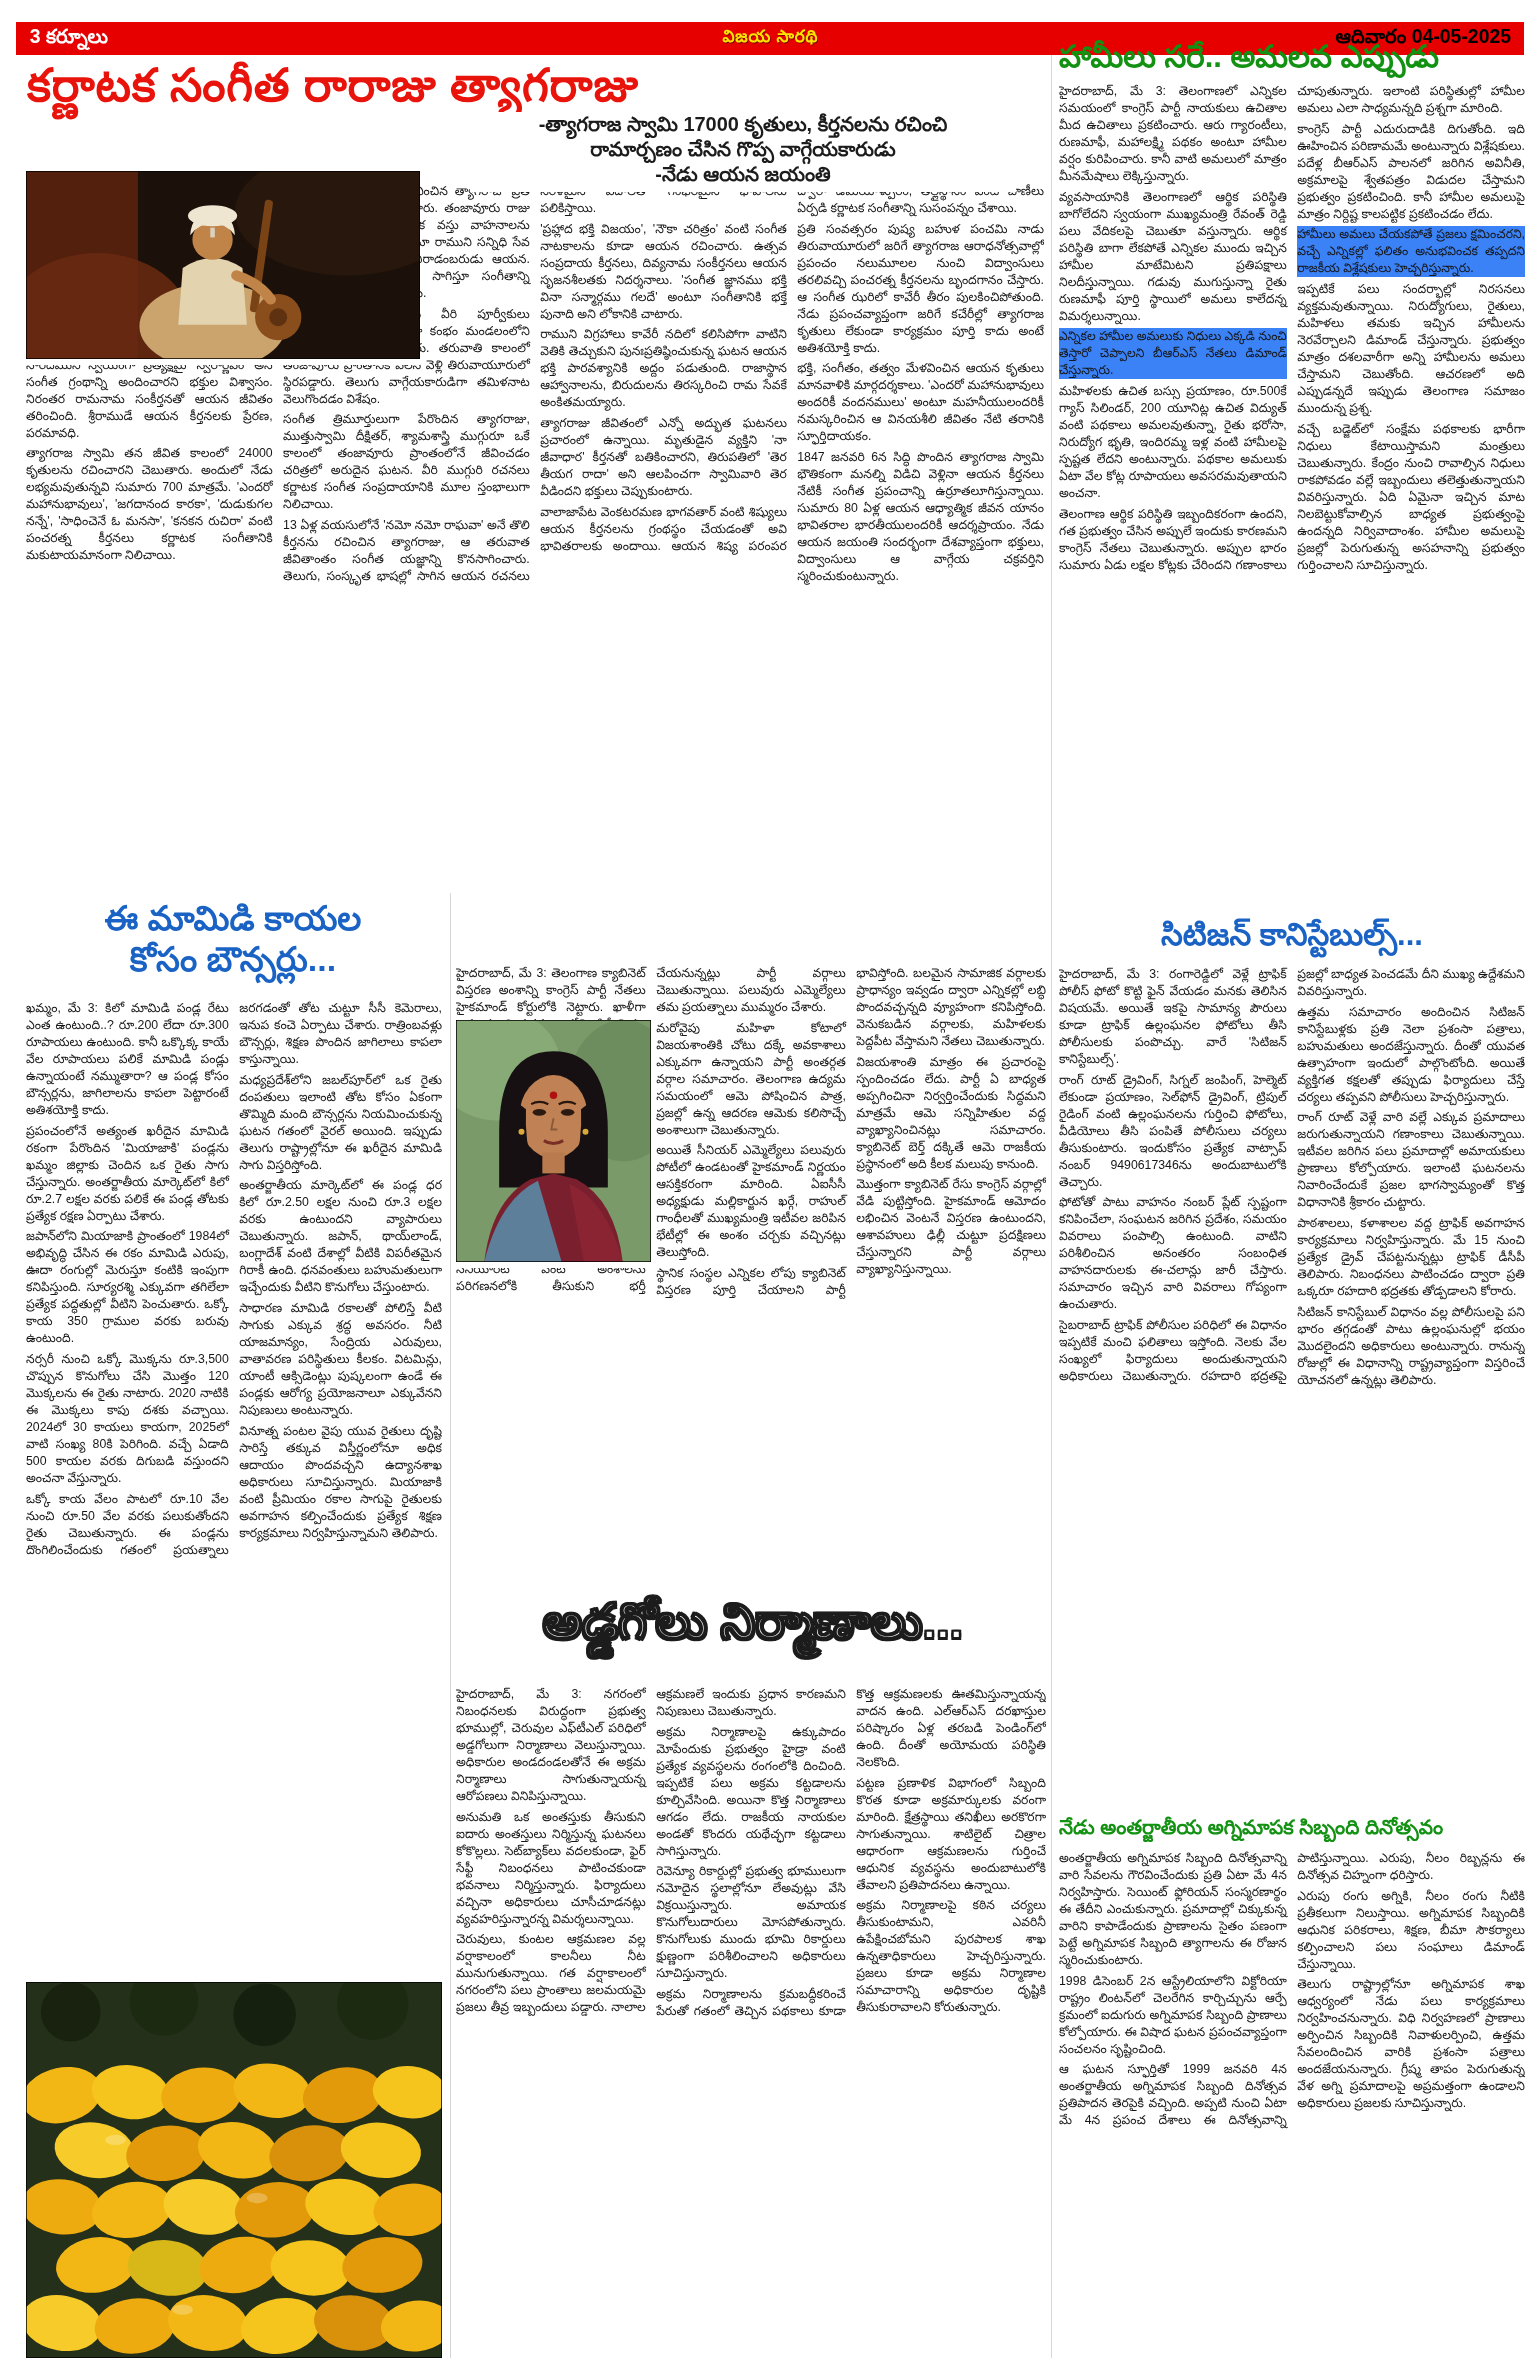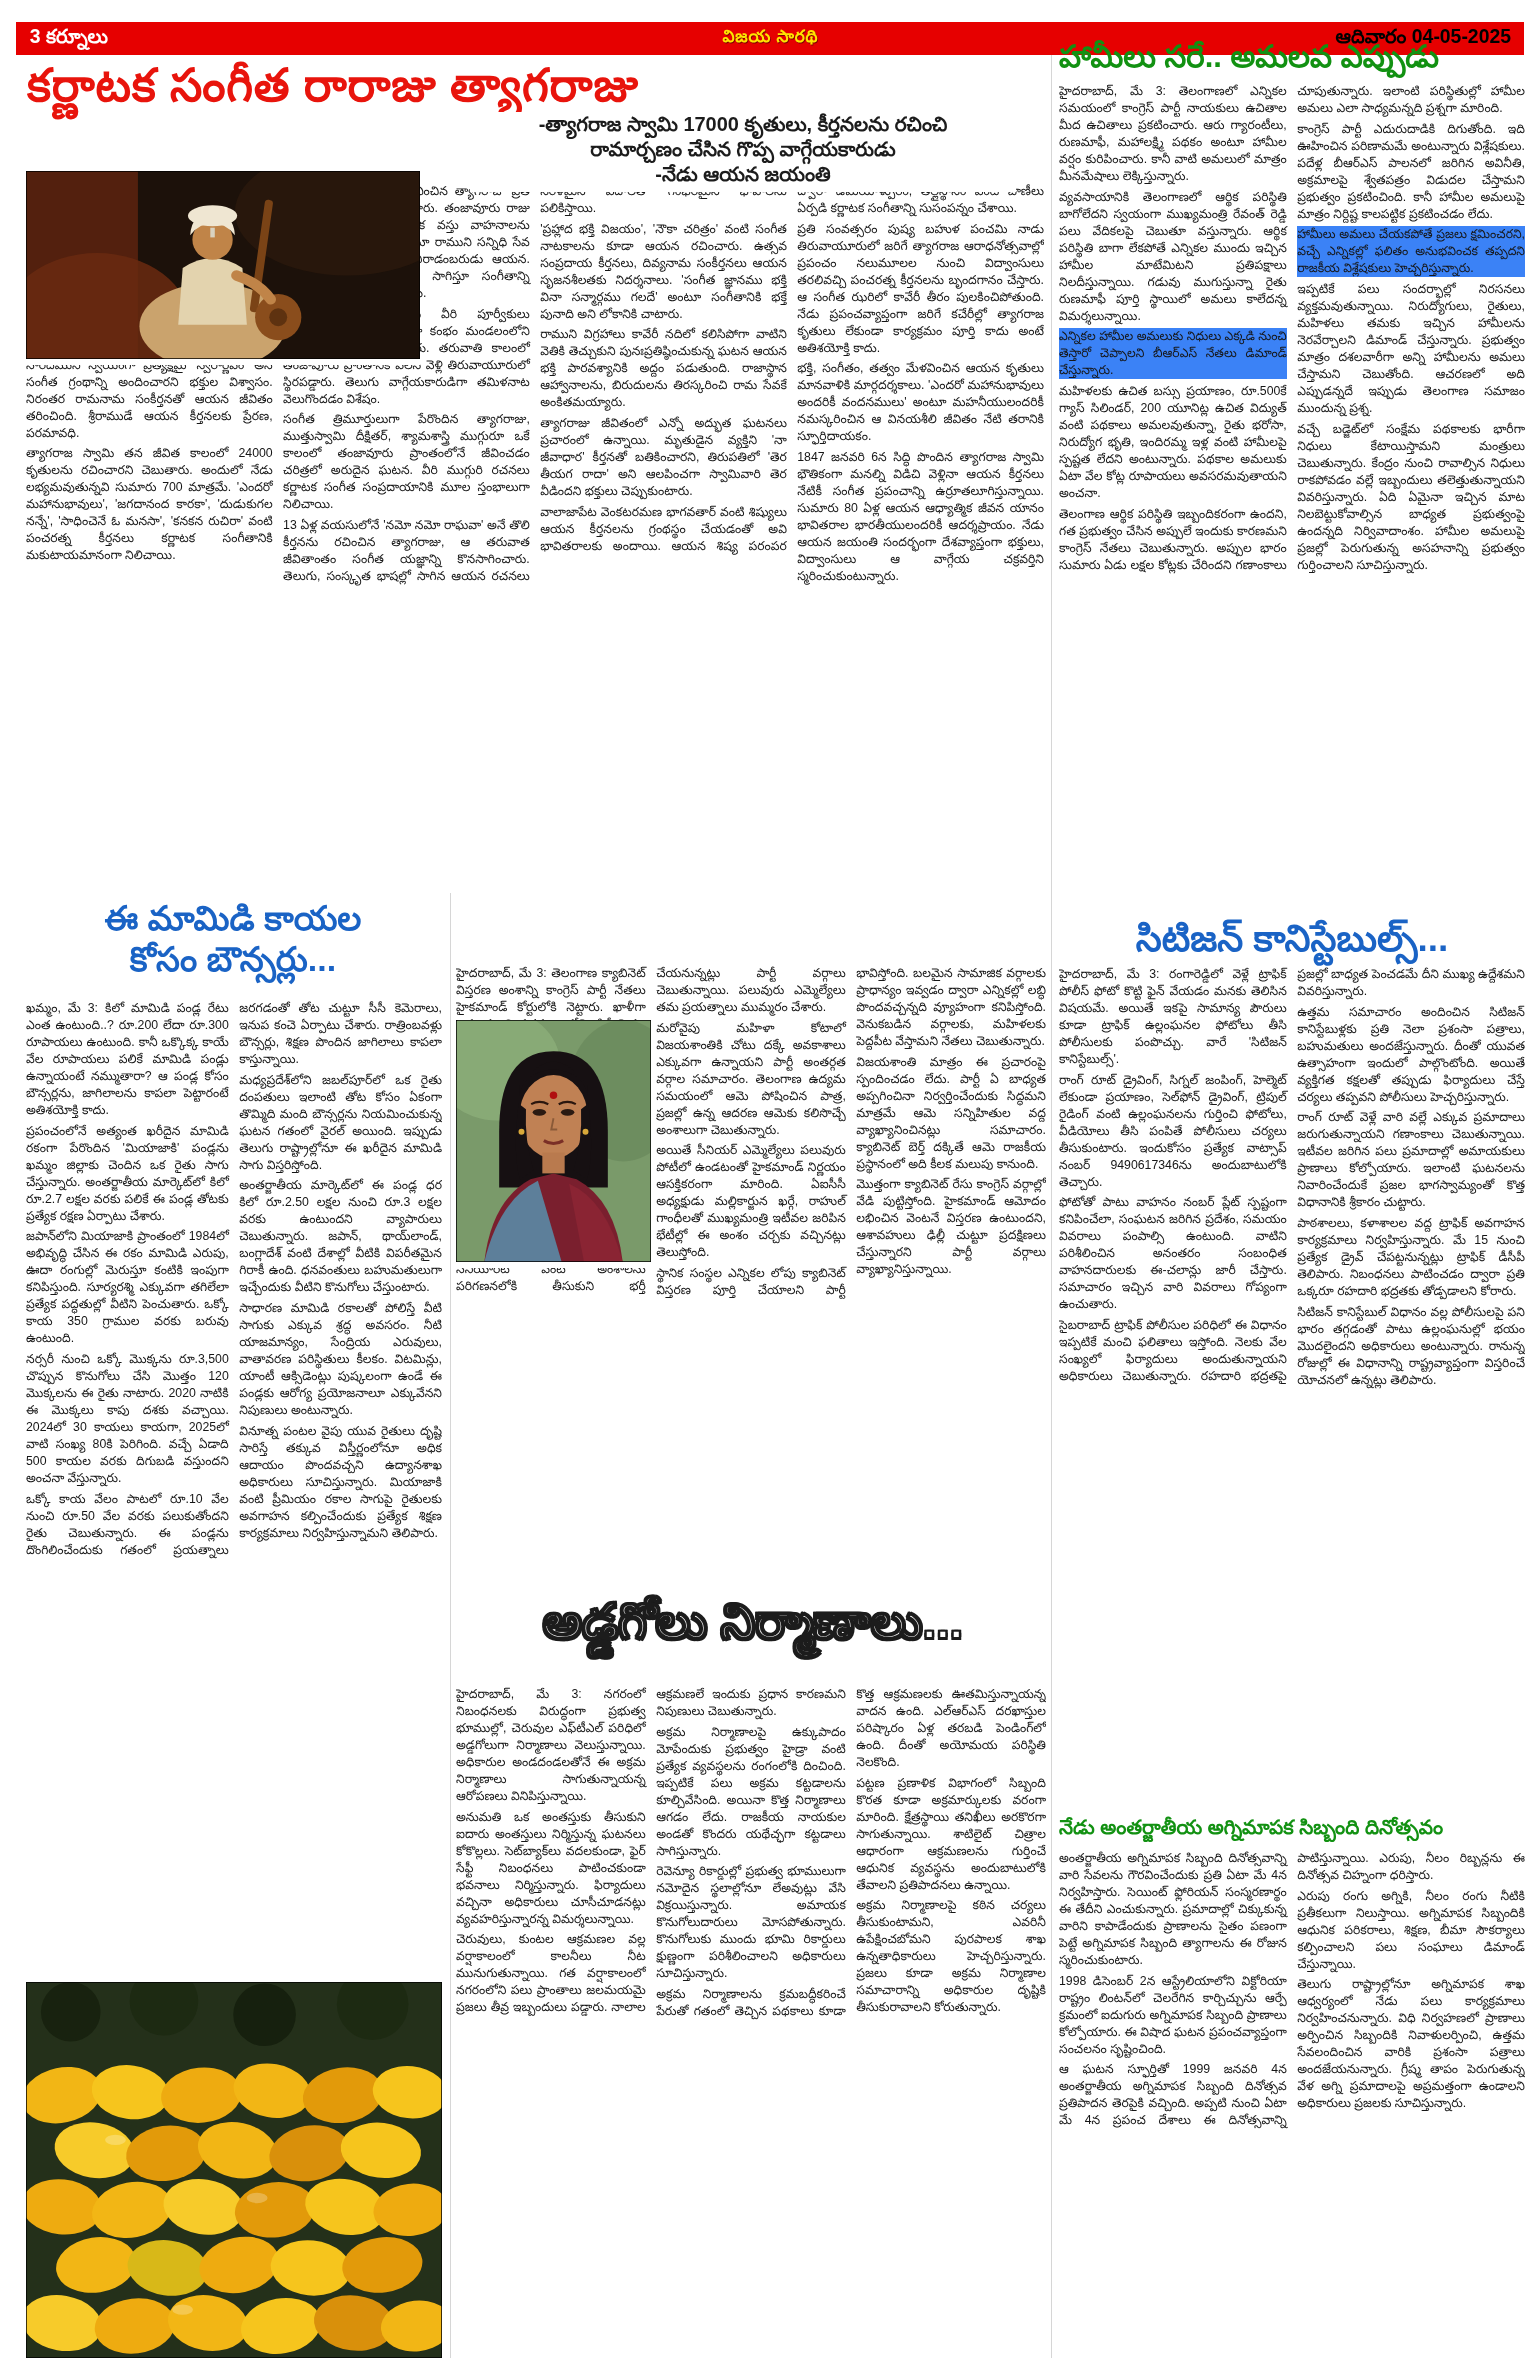--- a/index.html
+++ b/index.html
@@ -29,21 +29,21 @@
     font-size:46px;line-height:1.05;font-weight:bold;color:#e8140c;letter-spacing:0.7px;
   }
   .head-green{
     position:absolute;left:1059px;top:40px;width:466px;margin:0;
     font-size:31px;font-weight:bold;color:#129112;line-height:1.1;
   }
   .head-blue{margin:0;font-weight:bold;color:#1a63c5;text-align:center;line-height:1.22;}
   .mango-head{position:absolute;left:30px;top:898px;width:406px;font-size:34px;}
   .mango-head p{margin:0;}
   .cabinet-head{position:absolute;left:461px;top:904px;width:587px;font-size:36px;color:#2a57c0;}
-  .constables-head{position:absolute;left:1060px;top:916px;width:464px;font-size:37px;}
+  .constables-head{position:absolute;left:1060px;top:916px;width:464px;font-size:31px;}
   .head-outline{
     position:absolute;left:462px;top:1595px;width:582px;margin:0;text-align:center;
     font-size:49px;font-weight:bold;color:#ffffff;line-height:1.1;
     -webkit-text-stroke:1.9px #1c1c1c;
     text-shadow:1.5px 1.5px 0 #1c1c1c,-1.5px -1.5px 0 #1c1c1c,1.5px -1.5px 0 #1c1c1c,-1.5px 1.5px 0 #1c1c1c;
   }
   .fire-head{
     position:absolute;left:1059px;top:1816px;width:466px;margin:0;
     font-size:20px;font-weight:bold;color:#129112;line-height:1.15;
   }

